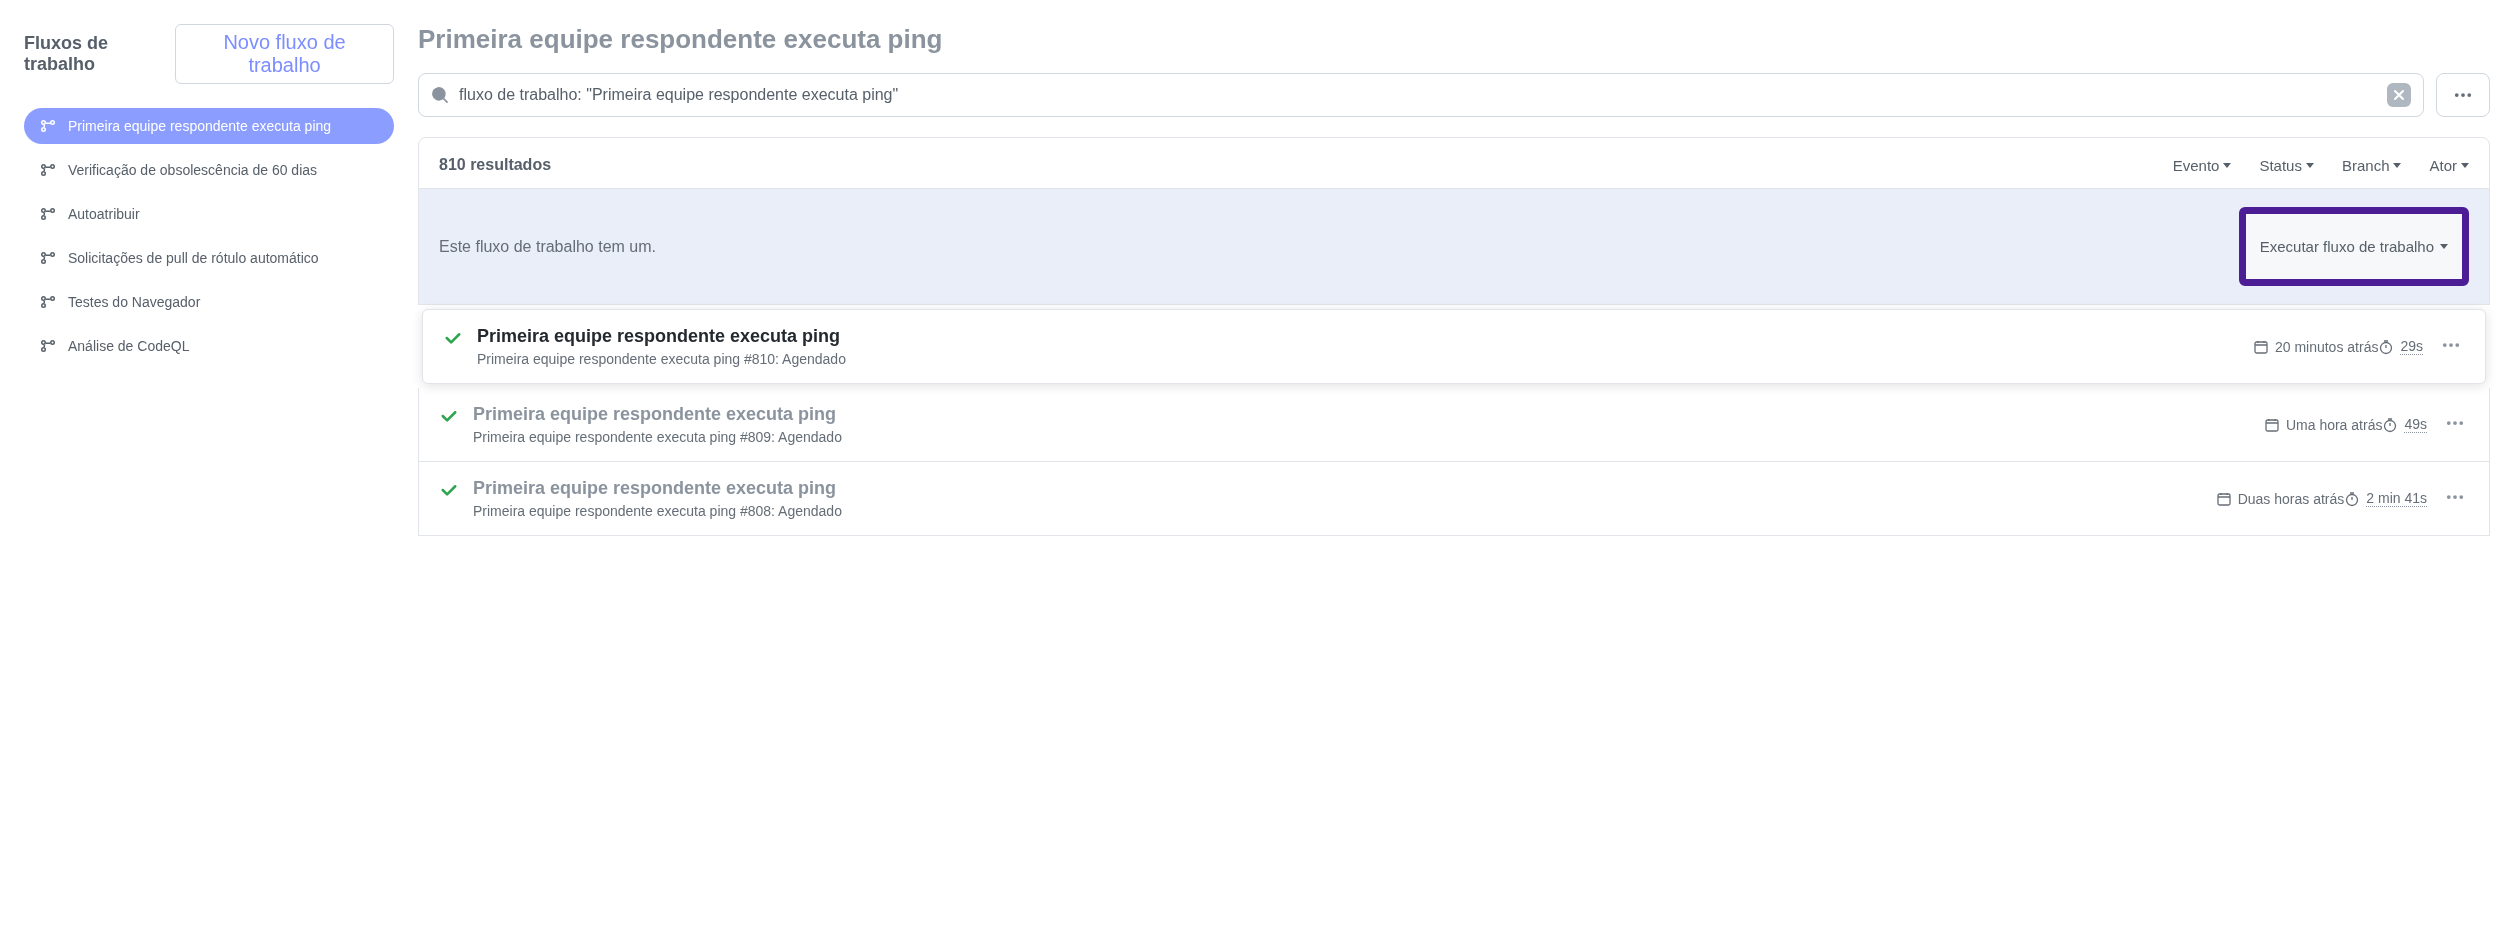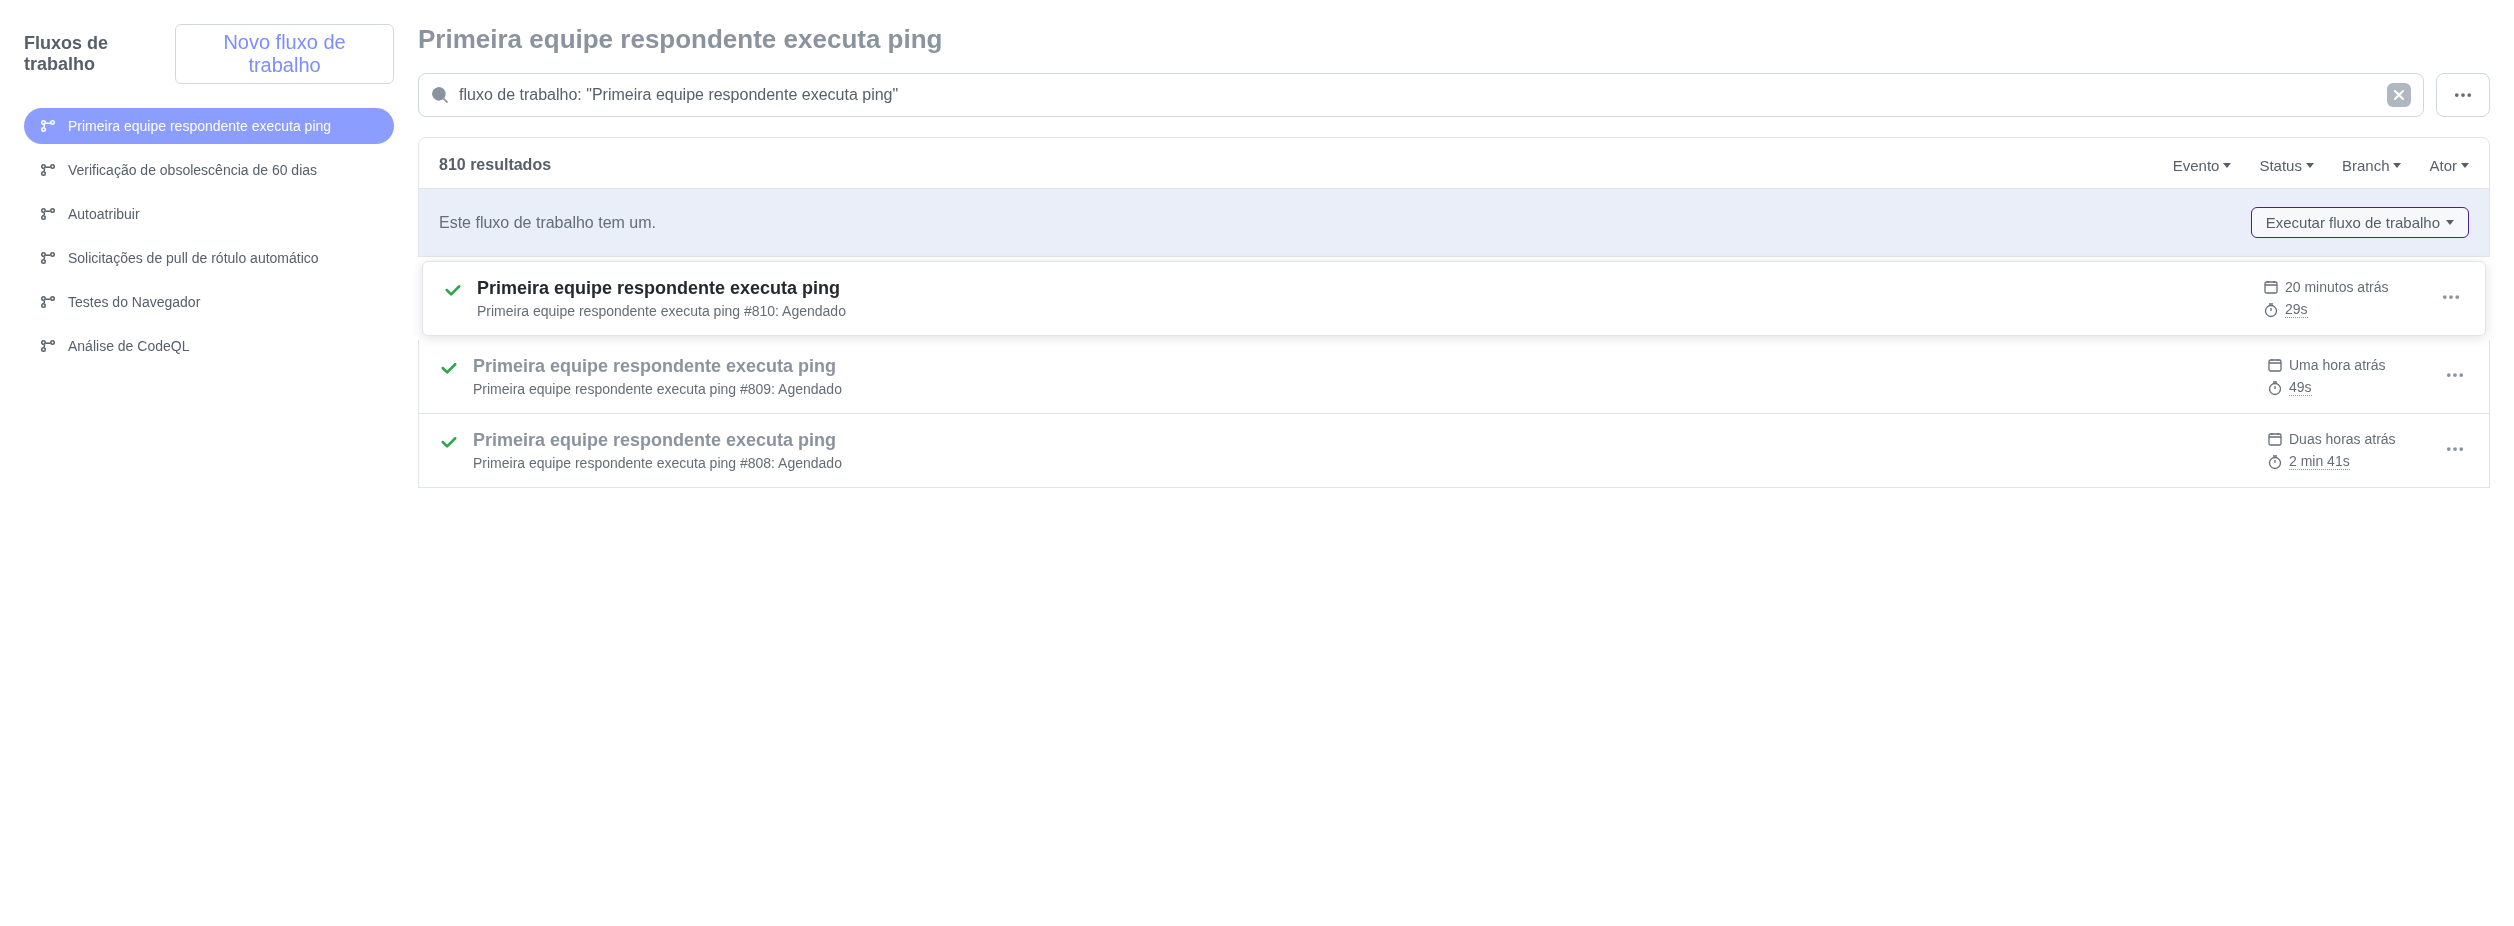--- a/index.html
+++ b/index.html
@@ -156,23 +156,23 @@
       border-bottom: 1px solid #e1e4e8;
     }
     .dispatch-text {
       color: #656d76;
       font-size: 16px;
     }
     .run-workflow-btn {
       display: flex;
       align-items: center;
       gap: 6px;
-      border: 1px solid #4c1d95;
+      border: 7px solid #4c1d95;
       border-radius: 6px;
-      padding: 6px 14px;
+      padding: 24px 14px;
       background: #f6f8fa;
       color: #57606a;
       cursor: pointer;
       font-size: 15px;
     }
     .run-item {
       display: flex;
       align-items: center;
       padding: 16px 20px;
       border-left: 1px solid #e1e4e8;
@@ -206,22 +206,21 @@
     }
     .run-item.faded .run-title {
       color: #8b949e;
     }
     .run-sub {
       font-size: 14px;
       color: #656d76;
     }
     .run-meta {
       display: flex;
-      flex-direction: column;
-      gap: 6px;
+      flex-direction: row;
       color: #656d76;
       font-size: 14px;
       min-width: 160px;
     }
     .meta-line {
       display: flex;
       align-items: center;
       gap: 6px;
     }
     .meta-line .underline {

